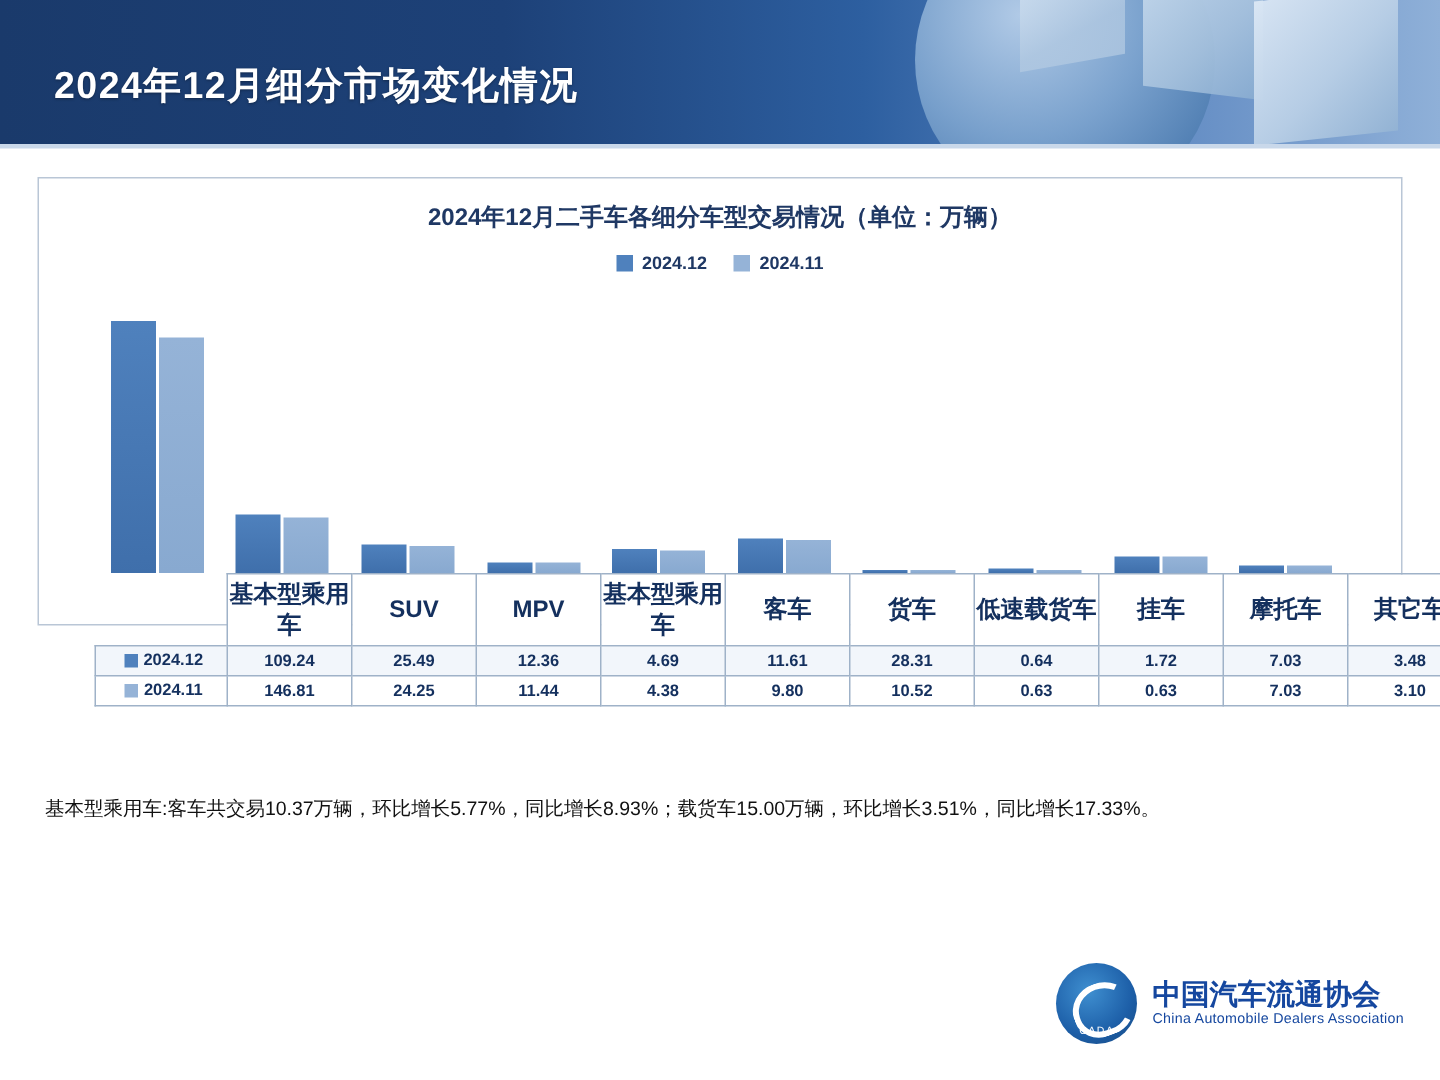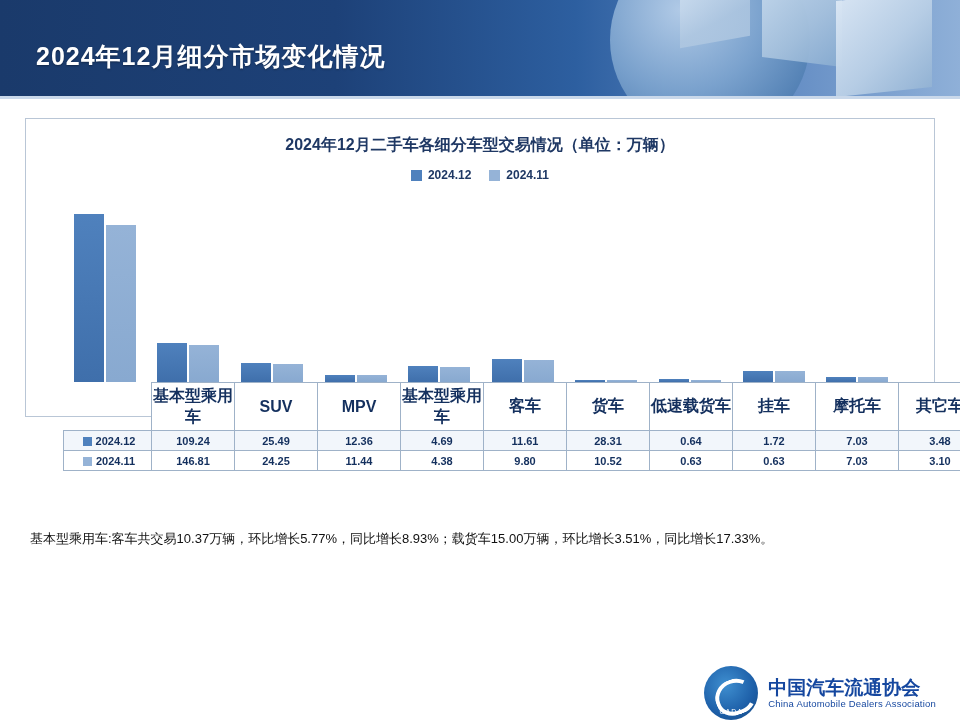--- a/index.html
+++ b/index.html
@@ -108,21 +108,21 @@
   
   .body-text {
     position:absolute; left:30px; top:512px; width:900px;
     font-size:13px; color:#111111; line-height:33px;
   }
   .body-text p { margin:0 0 6px 0; }
   .para2 { margin-top:10px !important; }
 
   
   .footer-logo {
-    position:absolute; right:24px; bottom:0; display:flex; align-items:center; gap:10px;
+    position:absolute; right:24px; bottom:24px; display:flex; align-items:center; gap:10px;
   }
   .logo-mark {
     width:54px; height:54px; border-radius:50%;
     background: radial-gradient(circle at 40% 35%, #3f8fd0 0%, #1d5fa8 60%, #16477f 100%);
     position:relative; flex:0 0 auto;
   }
   .logo-mark::before {
     content:""; position:absolute; left:11px; top:13px; width:32px; height:28px;
     border:4px solid #ffffff; border-radius:50% 50% 45% 45%;
     border-right-color:transparent; transform:rotate(-20deg);

